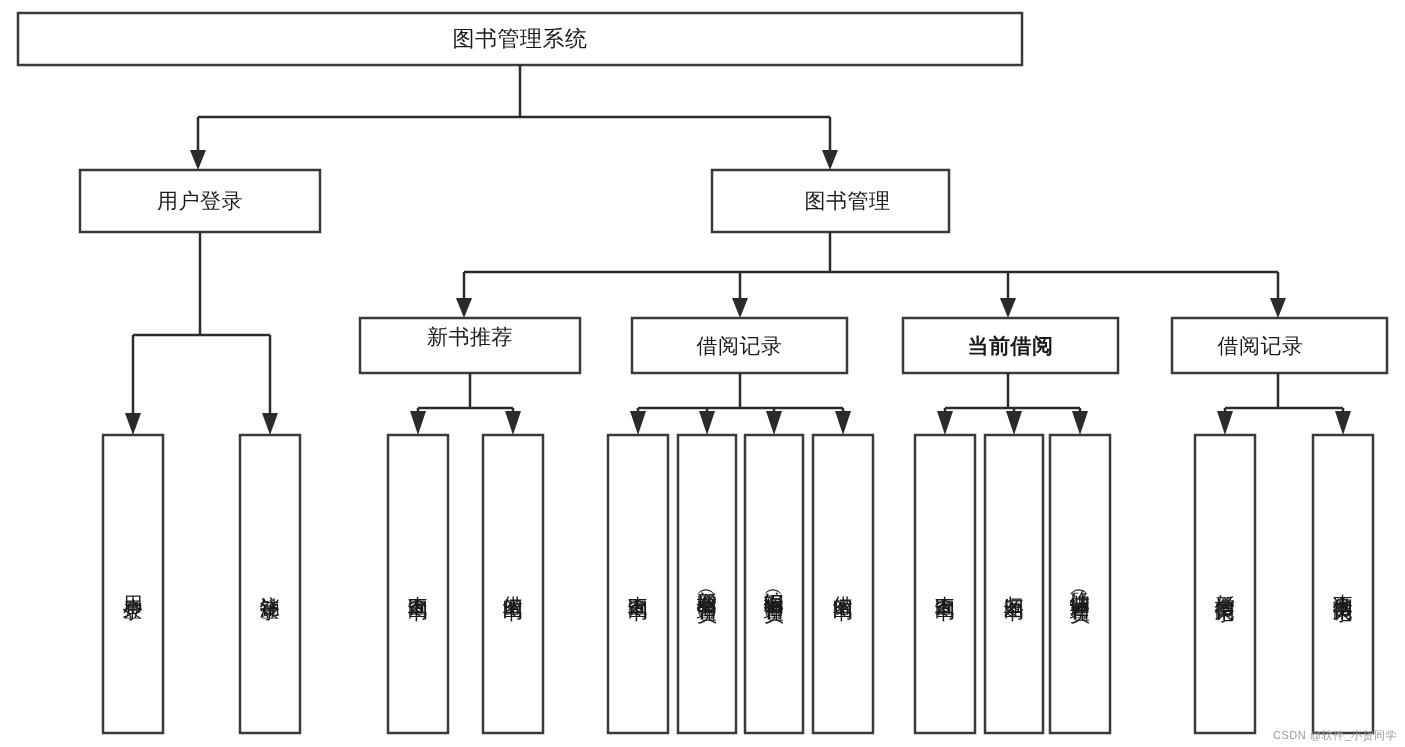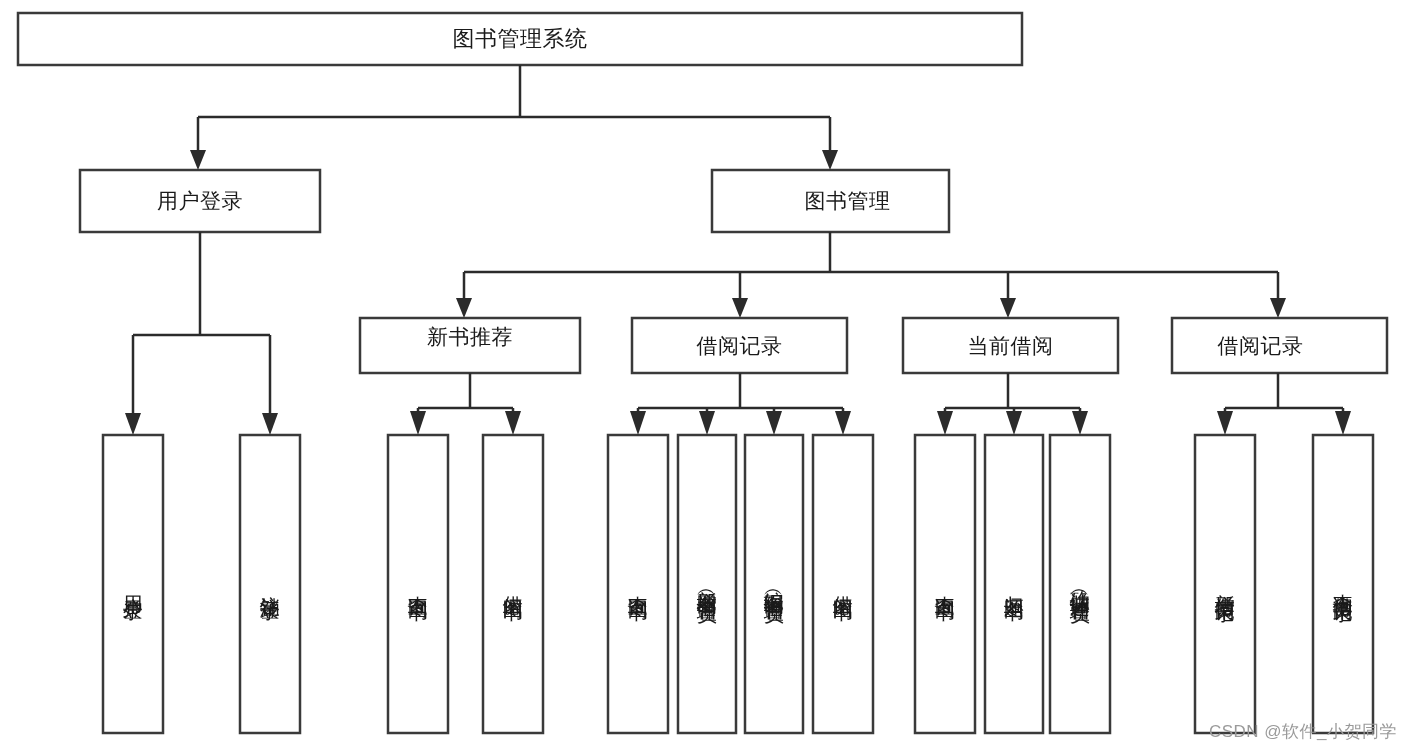--- a/index.html
+++ b/index.html
@@ -64,21 +64,21 @@
     writing-mode: vertical-rl;
     text-orientation: upright;
     font-size: 20px;
     letter-spacing: 2px;
     white-space: nowrap;
   }
   .watermark {
     position: absolute;
     right: 8px;
     bottom: 4px;
-    font-size: 17px;
+    font-size: 11px;
     color: #9a9a9a;
     font-family: "Liberation Sans", "DejaVu Sans", sans-serif;
     letter-spacing: 0.5px;
     white-space: nowrap;
   }
 </style>
 </head>
 <body>
 
 <div id="diagram-root">
@@ -185,21 +185,21 @@
     </g>
   </svg>
 
   <div class="node-label root horizontal" style="left:18px;top:13px;width:1004px;height:52px;">图书管理系统</div>
 
   <div class="node-label horizontal" style="left:80px;top:170px;width:240px;height:62px;">用户登录</div>
   <div class="node-label horizontal" style="left:712px;top:170px;width:271px;height:62px;">图书管理</div>
 
   <div class="node-label horizontal" style="left:360px;top:318px;width:220px;height:38px;">新书推荐</div>
   <div class="node-label horizontal" style="left:632px;top:318px;width:215px;height:55px;">借阅记录</div>
-  <div class="node-label horizontal" style="left:903px;top:318px;width:215px;height:55px;">当前借阅</div>
+  <div class="node-label horizontal" style="left:903px;top:318px;width:215px;height:55px;font-weight:bold;">当前借阅</div>
   <div class="node-label horizontal" style="left:1172px;top:318px;width:177px;height:55px;">借阅记录</div>
 
   <div class="node-label vertical" style="left:103px;top:435px;width:60px;height:298px;">用户登录</div>
   <div class="node-label vertical" style="left:240px;top:435px;width:60px;height:298px;">注销登录</div>
   <div class="node-label vertical" style="left:388px;top:435px;width:60px;height:298px;">查询图书</div>
   <div class="node-label vertical" style="left:483px;top:435px;width:60px;height:298px;">借阅图书</div>
   <div class="node-label vertical" style="left:608px;top:435px;width:60px;height:298px;">查询图书</div>
   <div class="node-label vertical" style="left:678px;top:435px;width:58px;height:298px;">新增图书（管理员）</div>
   <div class="node-label vertical" style="left:745px;top:435px;width:58px;height:298px;">编辑图书（管理员）</div>
   <div class="node-label vertical" style="left:813px;top:435px;width:60px;height:298px;">借阅图书</div>

